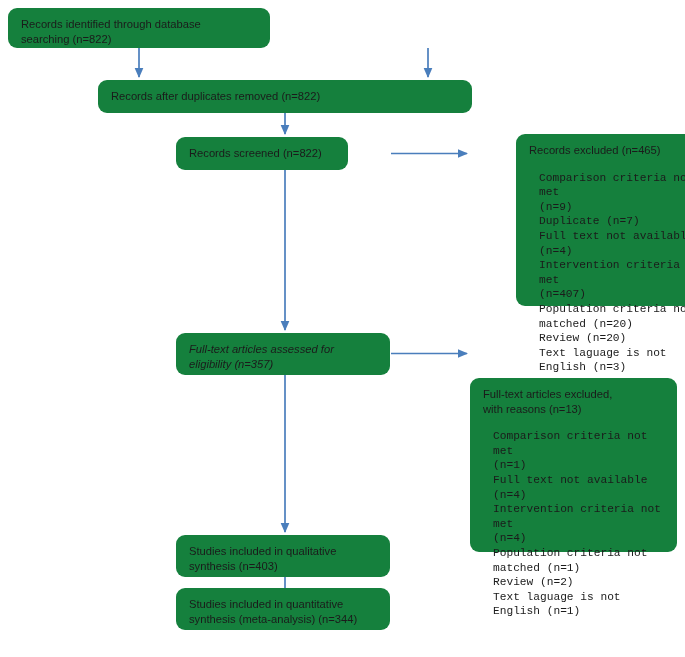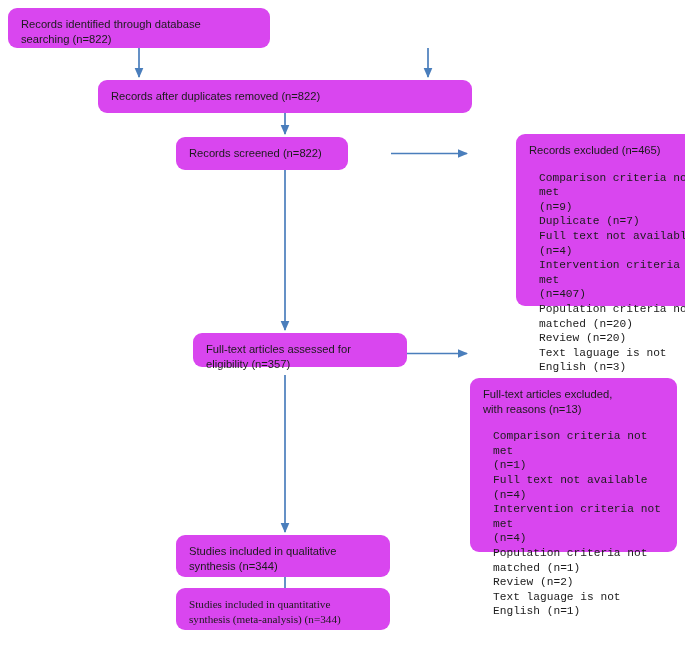--- a/index.html
+++ b/index.html
@@ -23,21 +23,21 @@
     position: absolute;
     left: 0;
     top: 0;
     width: 685px;
     height: 657px;
     pointer-events: none;
   }
   .node {
     position: absolute;
     box-sizing: border-box;
-    background: #d946ef;
+    background: #15803d;
     border-radius: 9px;
     padding: 9px 12px 9px 13px;
     font-size: 11.2px;
     line-height: 14.6px;
     color: #1b1b1b;
     z-index: 2;
   }
   .node-title {
     white-space: pre-line;
   }
@@ -54,24 +54,24 @@
     font-size: 11.2px;
     line-height: 14.6px;
   }
 
   
   #node-db-search        { left: 8px;   top: 8px;   width: 262px; height: 40px; }
   #node-other-sources    { left: 296px; top: 8px;   width: 264px; height: 40px; }
   #node-duplicates       { left: 98px;  top: 80px;  width: 374px; height: 33px; }
   #node-screened         { left: 176px; top: 137px; width: 172px; height: 33px; }
   #node-excluded         { left: 480px; top: 134px; width: 207px; height: 172px; margin-left: 36px; }
-  #node-fulltext-assess  { left: 193px; top: 333px; width: 214px; height: 34px; }
+  #node-fulltext-assess  { left: 176px; top: 333px; width: 214px; height: 42px; font-style: italic; }
   #node-fulltext-excl    { left: 470px; top: 332px; width: 207px; height: 174px; margin-top: 46px; }
   #node-qualitative      { left: 176px; top: 535px; width: 214px; height: 42px; }
-  #node-quantitative     { left: 176px; top: 588px; width: 214px; height: 42px; font-family: Liberation Serif, serif; }
+  #node-quantitative     { left: 176px; top: 588px; width: 214px; height: 42px; }
 </style>
 </head>
 <body>
 
 <div id="diagram">
 
   <svg id="connectors" viewBox="0 0 685 657" width="685" height="657" xmlns="http://www.w3.org/2000/svg">
     <defs>
       <marker id="arrowhead" markerWidth="7" markerHeight="7" refX="5.4" refY="3" orient="auto" markerUnits="strokeWidth">
         <path d="M0,0.4 L6,3 L0,5.6 z" fill="#4a7ebc"></path>
@@ -143,21 +143,21 @@
 (n=4)</li>
         <li>Population criteria not
 matched (n=1)</li>
         <li>Review (n=2)</li>
         <li>Text laguage is not English (n=1)</li>
       </ul>
   </div>
 
   <div class="node" id="node-qualitative">
     <div class="node-title">Studies included in qualitative
-synthesis (n=344)</div>
+synthesis (n=403)</div>
   </div>
 
   <div class="node" id="node-quantitative">
     <div class="node-title">Studies included in quantitative
 synthesis (meta-analysis) (n=344)</div>
   </div>
 
 </div>
 
 </body></html>

